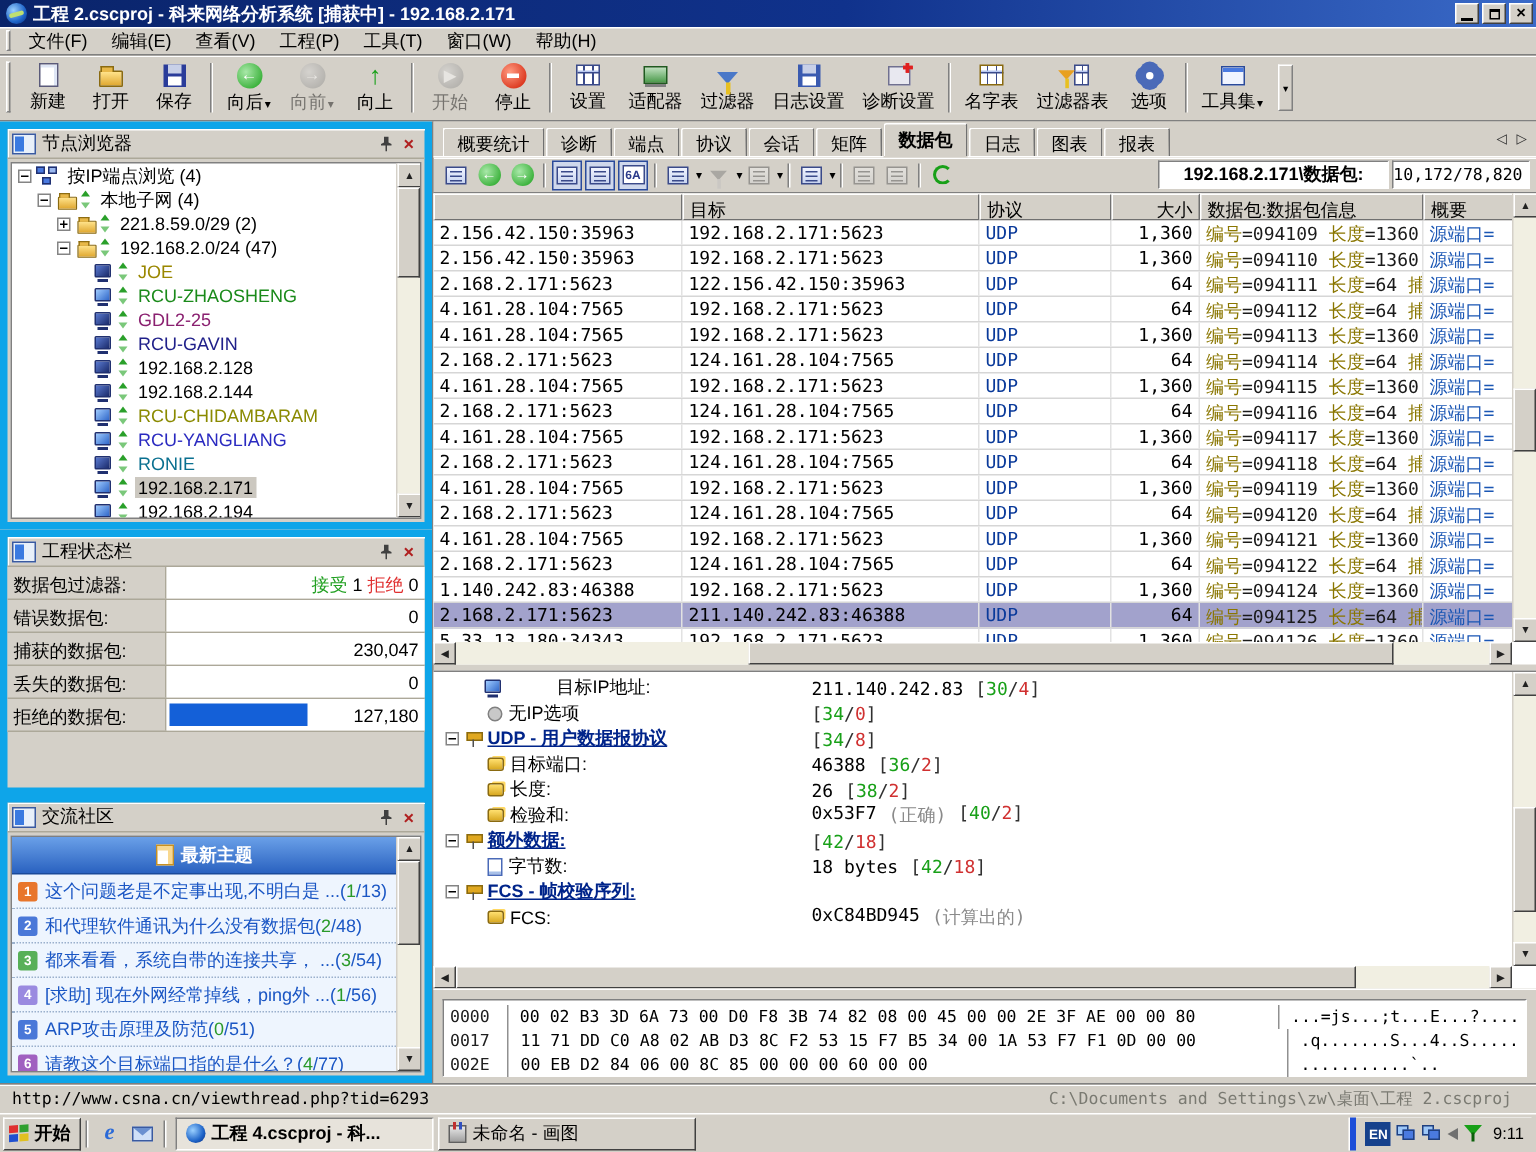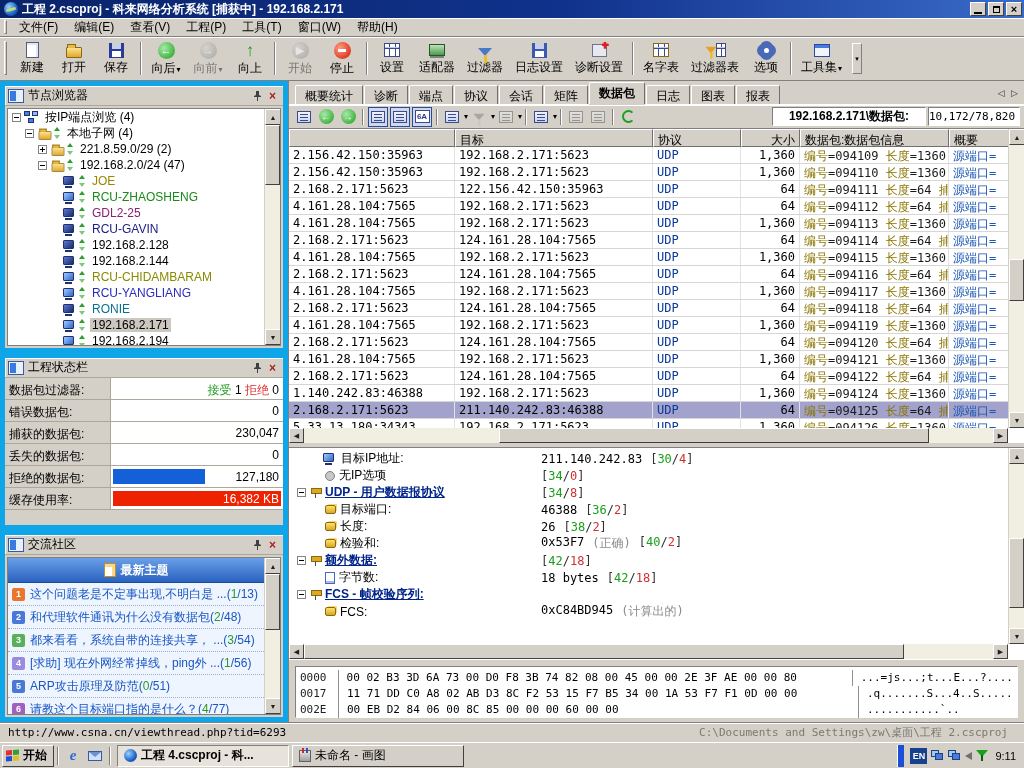--- a/index.html
+++ b/index.html
@@ -187,21 +187,21 @@
         box-shadow:inset 0 1px #fff; display:flex; align-items:center; padding:0 8px; }
   .sb .url { flex:1; font-family:"DejaVu Sans Mono","Liberation Mono",monospace; font-size:11px; }
   .sb .path { color:#7a7a72; font-family:"DejaVu Sans Mono","Liberation Mono",monospace; font-size:11px; margin-right:8px;}
   .task { position:absolute; left:0; right:0; bottom:0; height:26px; background:#d4d0c8; border-top:1px solid #fff; display:flex; align-items:center; padding:2px; }
   .startbtn { height:22px; display:flex; align-items:center; padding:0 6px 0 3px; font-weight:bold; font-size:12px; }
   .flag { width:14px; height:12px; display:grid; grid-template-columns:6px 6px; grid-template-rows:5px 5px; gap:1px; margin-right:3px; transform:skewY(-4deg);}
   .flag i:nth-child(1){background:#e03030;} .flag i:nth-child(2){background:#30a030;}
   .flag i:nth-child(3){background:#2050d0;} .flag i:nth-child(4){background:#e0c020;}
   .qlbtn { width:22px; height:20px; display:flex; align-items:center; justify-content:center; }
   .taskbtn { height:22px; display:flex; align-items:center; padding:0 6px; margin-left:3px; width:172px; font-size:12px; white-space:nowrap; overflow:hidden;}
-  .tray { margin-left:auto; height:22px; display:flex; align-items:center; gap:4px; padding:0 6px; border-left:6px solid #1d4ed8; box-shadow:-1px 0 #fff;}
+  .tray { margin-left:auto; height:22px; display:flex; align-items:center; gap:4px; padding:0 6px; border-left:4px solid #1d4ed8; box-shadow:-1px 0 #fff;}
   .en { width:17px; height:16px; background:#16418c; color:#fff; font-size:9px; font-weight:bold; display:flex; align-items:center; justify-content:center; }
   .clock { font-size:11px; margin-left:2px; }
   .traynet { width:13px; height:11px; position:relative;}
   .traynet i{position:absolute;width:8px;height:7px;background:#9ec8f8;border:1px solid #204080;}
   .traynet i:nth-child(2){left:4px;top:3px;background:#4a7ae0;}
   .umb { width:13px; height:11px; position:relative;}
   .umb:before{content:"";position:absolute;left:0;top:0;border-left:6px solid transparent;border-right:6px solid transparent;border-top:7px solid #18a018;}
   .umb:after{content:"";position:absolute;left:5px;top:5px;width:2px;height:6px;background:#0a600a;}
   .spk { width:0;height:0;border-top:4px solid transparent;border-bottom:4px solid transparent;border-right:7px solid #707070; position:relative;}
 </style>
@@ -552,27 +552,20 @@
               <div class="pslabel">丢失的数据包:</div>
               <div class="psval">
                 <div class="num">0</div>
               </div>
             </div>
             <div class="psrow">
               <div class="pslabel">拒绝的数据包:</div>
               <div class="psval">
                 <div class="bar blue" style="width: calc(56% - 4px);"></div>
                 <div class="num">127,180</div>
-              </div>
-            </div>
-            <div class="psrow">
-              <div class="pslabel">缓存使用率:</div>
-              <div class="psval">
-                <div class="bar red" style="width: calc(100% - 4px);"></div>
-                <div class="num" style="color: rgb(255, 255, 255); z-index: 2;">16,382 KB</div>
               </div>
             </div>
           </div>
       </div>
 
       <div class="panel" style="top:449px;height:192px;">
         <div class="phead">
           <div class="phico"></div>
           <div class="pt">交流社区</div>
           <div class="pbtn">
@@ -856,21 +849,21 @@
         </div>
         <div class="hscroll" style="right:16px;">
           <div class="sbtn raised" style="left:0;">◀</div>
           <div class="sbtn raised" style="right:0;">▶</div>
           <div class="thumb raised" style="left:210px;width:430px;top:0;bottom:0;"></div>
         </div>
       </div>
 
       <div class="decode">
         <div class="dbody" id="decodeBody">
-            <div class="drow" style="padding-left: 32px;">
+            <div class="drow" style="padding-left: 32px; gap: 30px;">
               <div class="monico" style="margin-right: 5px;">
                 <div class="scr"></div>
                 <div class="base"></div>
               </div>
               <span>目标IP地址:</span>
               <span class="dval" style="left: 250px;">
                 <span>211.140.242.83</span>
                 <span><span class="refbr">[</span><span class="refoff">30</span><span class="refbr">/</span><span class="reflen">4</span><span class="refbr">]</span></span>
               </span>
             </div>

